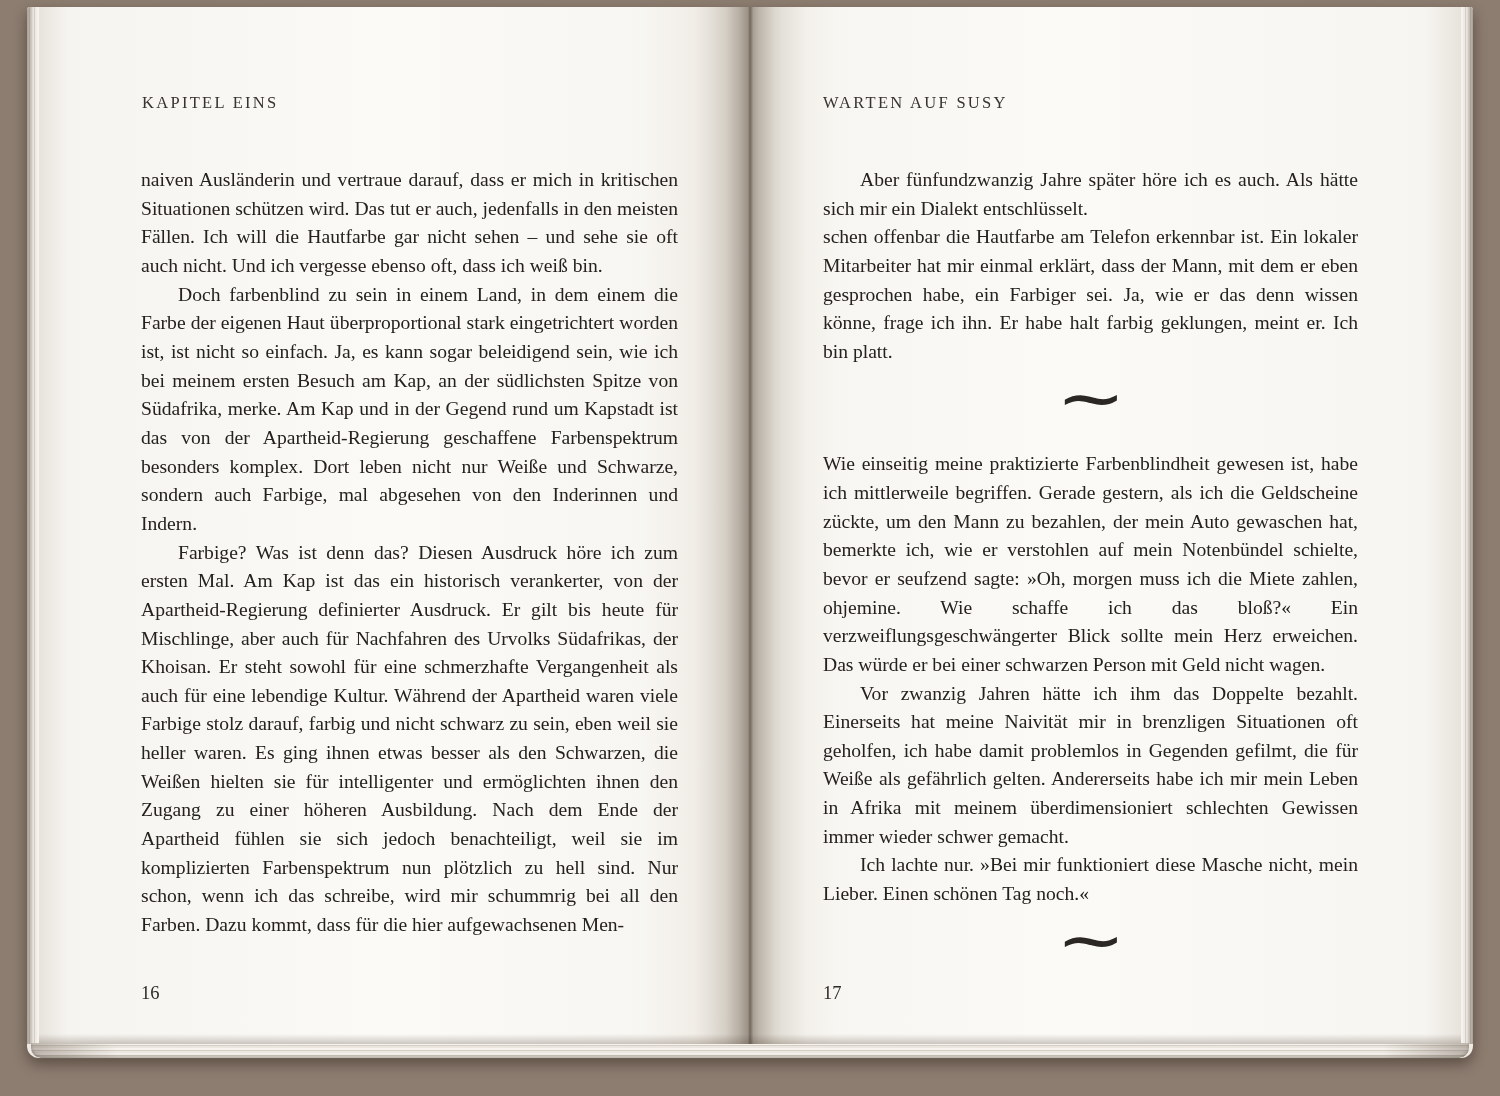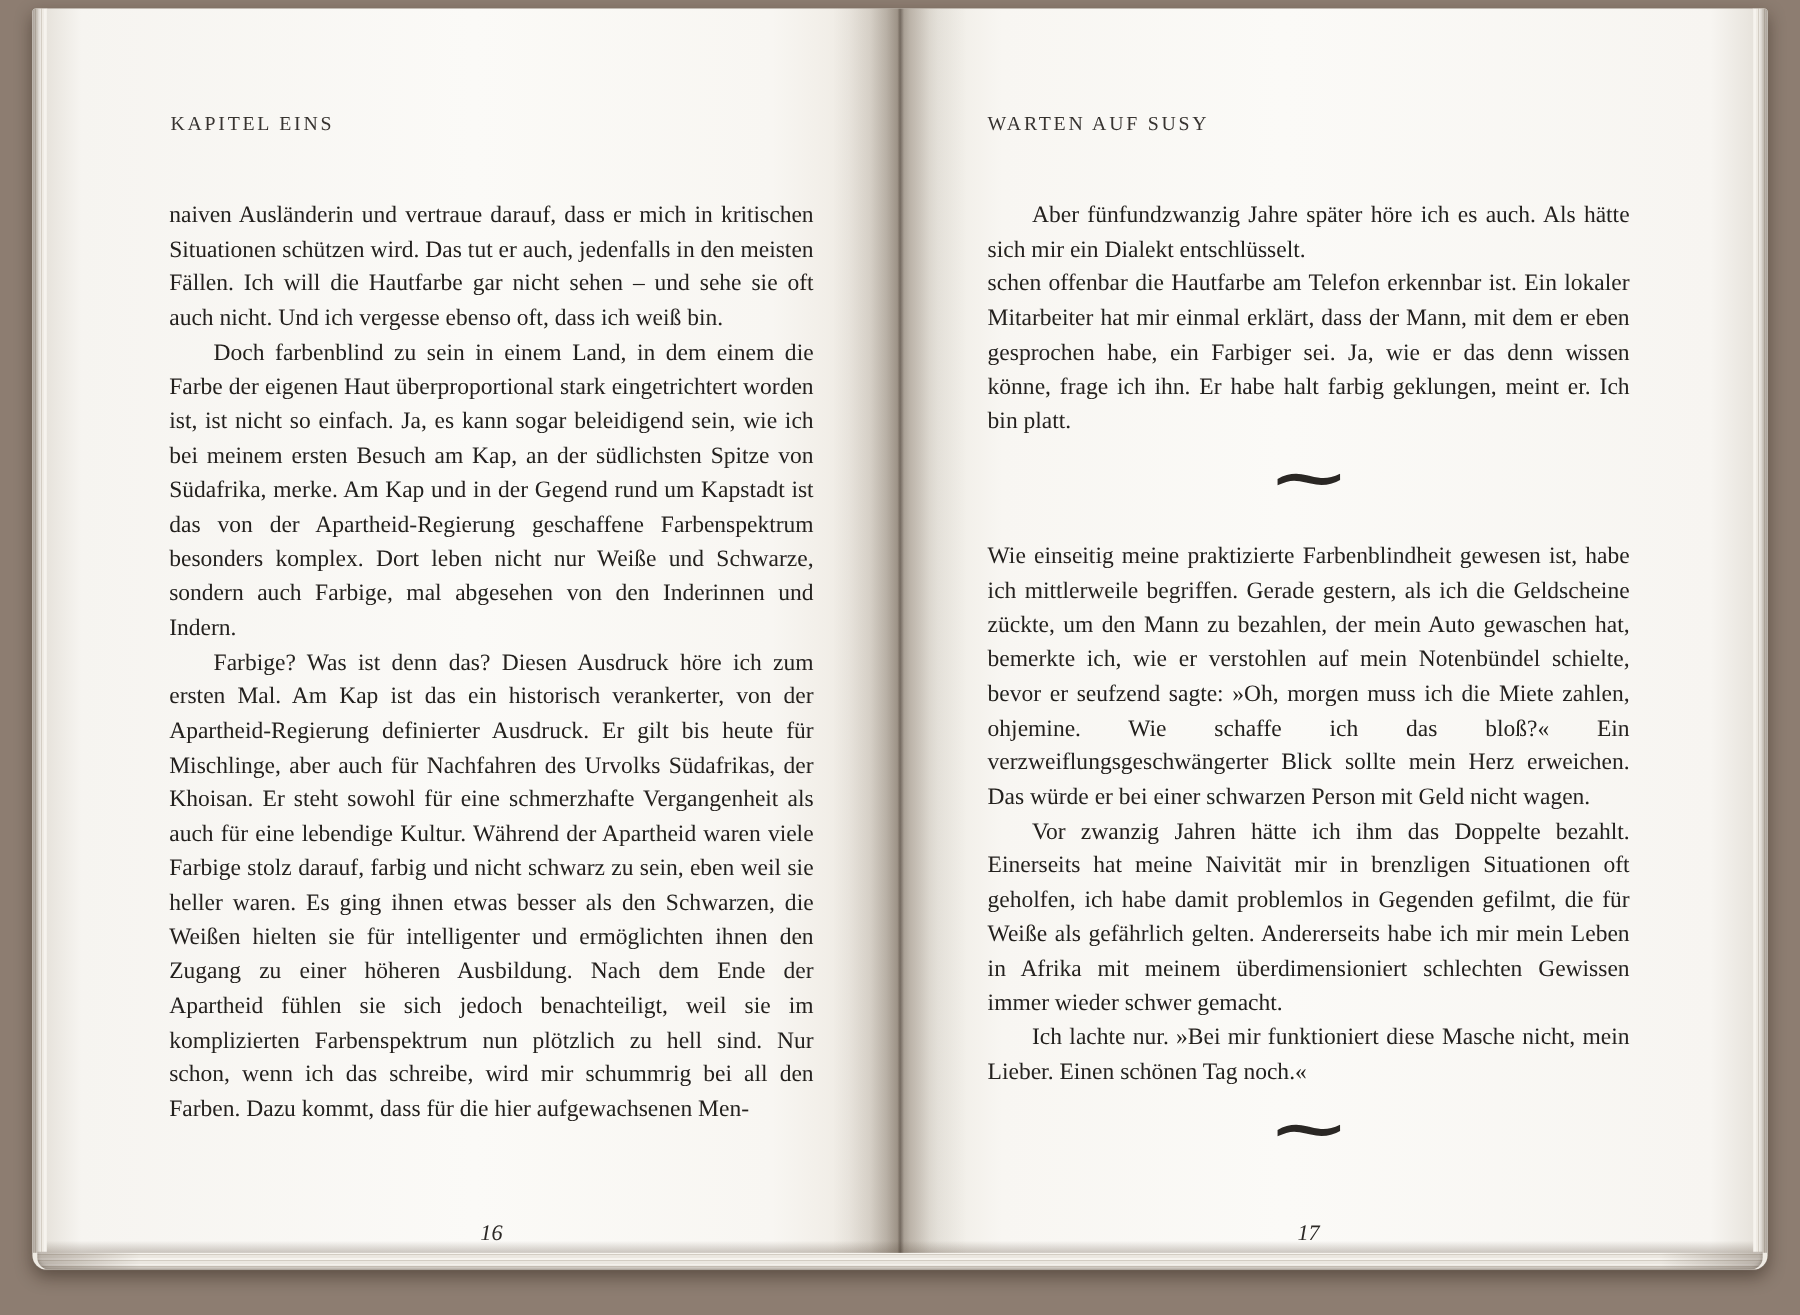--- a/index.html
+++ b/index.html
@@ -93,22 +93,22 @@
   .para.indent { text-indent:37px; }
 
   .ornament { text-align:center; margin:13px 0 25px; }
   .ornament .swash {
     display:inline-block; transform:scaleX(1.6);
     font-family:"DejaVu Serif", serif;
     font-size:52px; line-height:38px; font-weight:700; color:#2a2724;
   }
 
   .page-number {
-    position:absolute; top:1018px; width:537px;
-    text-align:center; font-size:18.5px; color:#2c2926;font-style:italic;
+    position:absolute; top:983px; width:537px;
+    font-size:18.5px; color:#2c2926;
   }
   .pagenum-left  { left:141px; }
   .pagenum-right { left:823px; width:535px; }
 </style>
 </head>
 <body>
 
 <div class="book">
   <div class="edge-left"></div>
   <div class="edge-right"></div>

